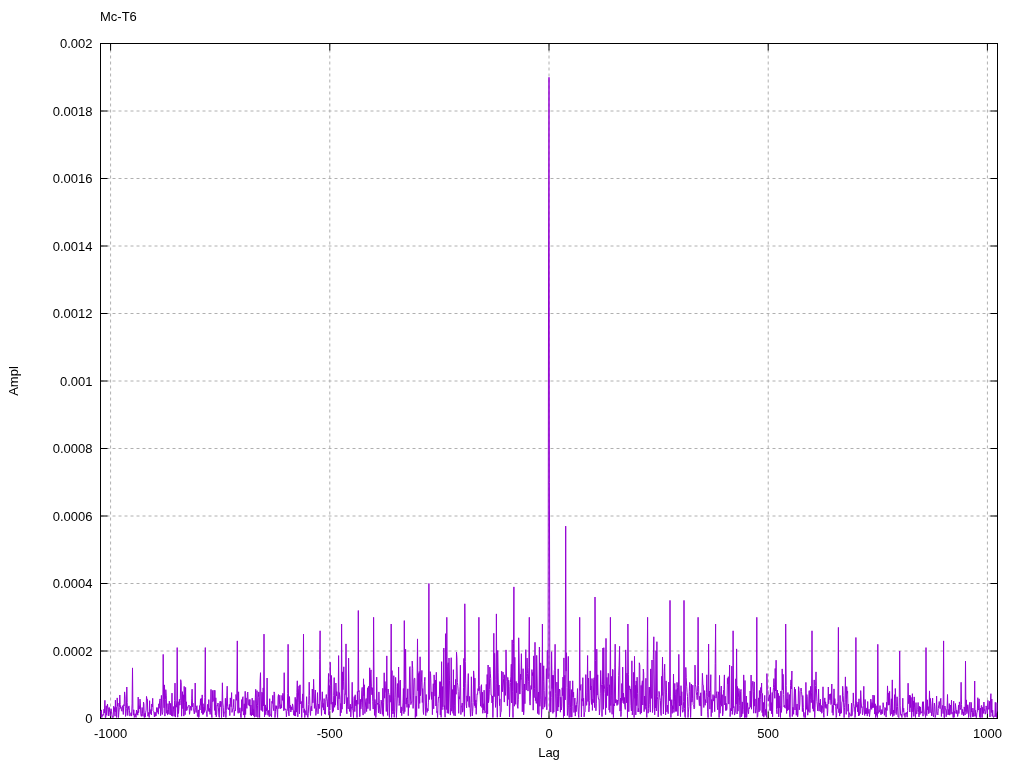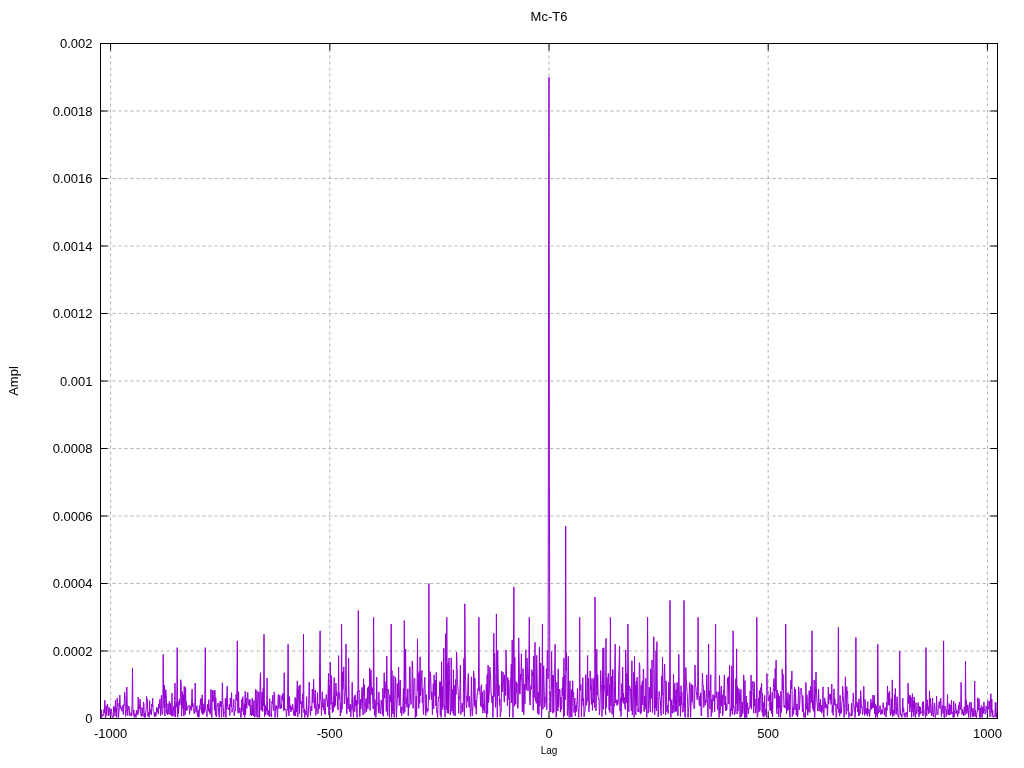--- a/index.html
+++ b/index.html
@@ -9,39 +9,38 @@
     height: 768px;
     background: #ffffff;
     font-family: "Liberation Sans", sans-serif;
     overflow: hidden;
   }
   #chart-title {
     position: absolute;
     left: 100px;
     width: 898px;
     top: 9px;
-    text-align: center;
     font-size: 13px;
     color: #000000;
   }
   #y-axis-label {
     position: absolute;
     left: 13px;
     top: 381px;
     transform: translate(-50%, -50%) rotate(-90deg);
     font-size: 13px;
     color: #000000;
     white-space: nowrap;
   }
   #x-axis-label {
     position: absolute;
     left: 549px;
     top: 745px;
     transform: translateX(-50%);
-    font-size: 10px;
+    font-size: 13px;
     color: #000000;
   }
   svg { position: absolute; left: 0; top: 0; }
   text { font-family: "Liberation Sans", sans-serif; font-size: 13px; fill: #000000; }
 </style>
 </head>
 <body>
 
 <div id="figure">
   <div id="chart-title">Mc-T6</div>

